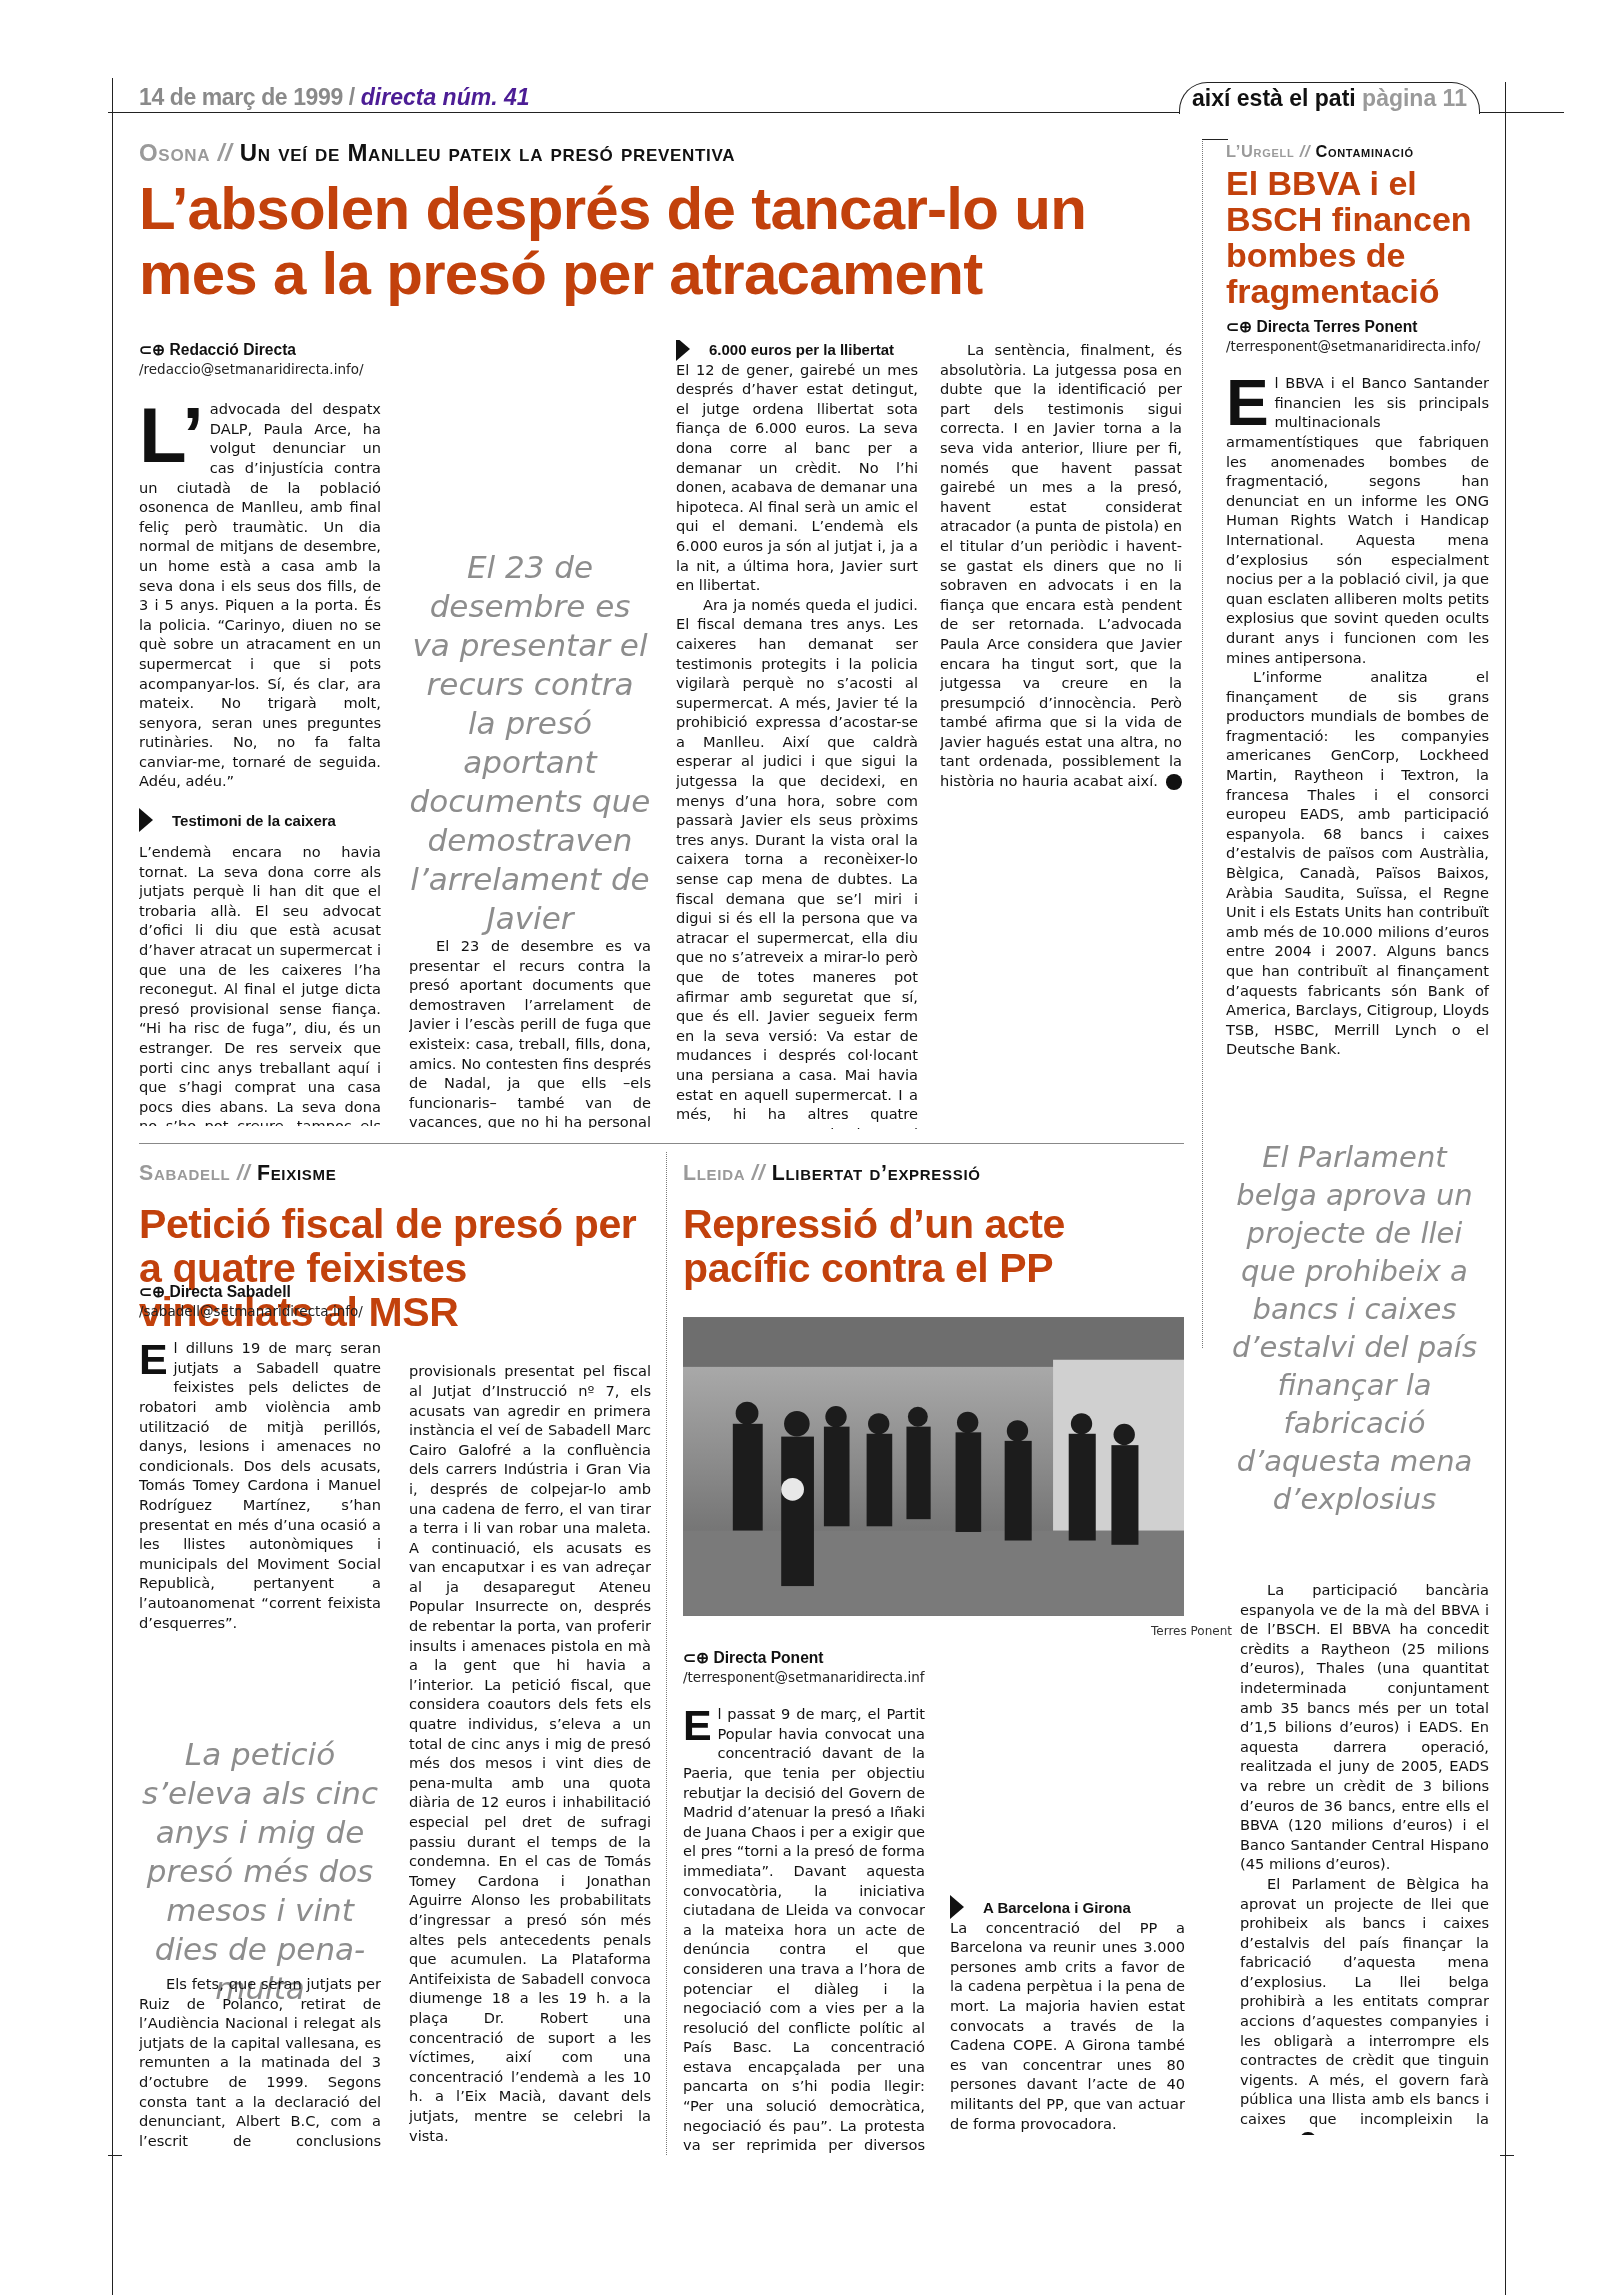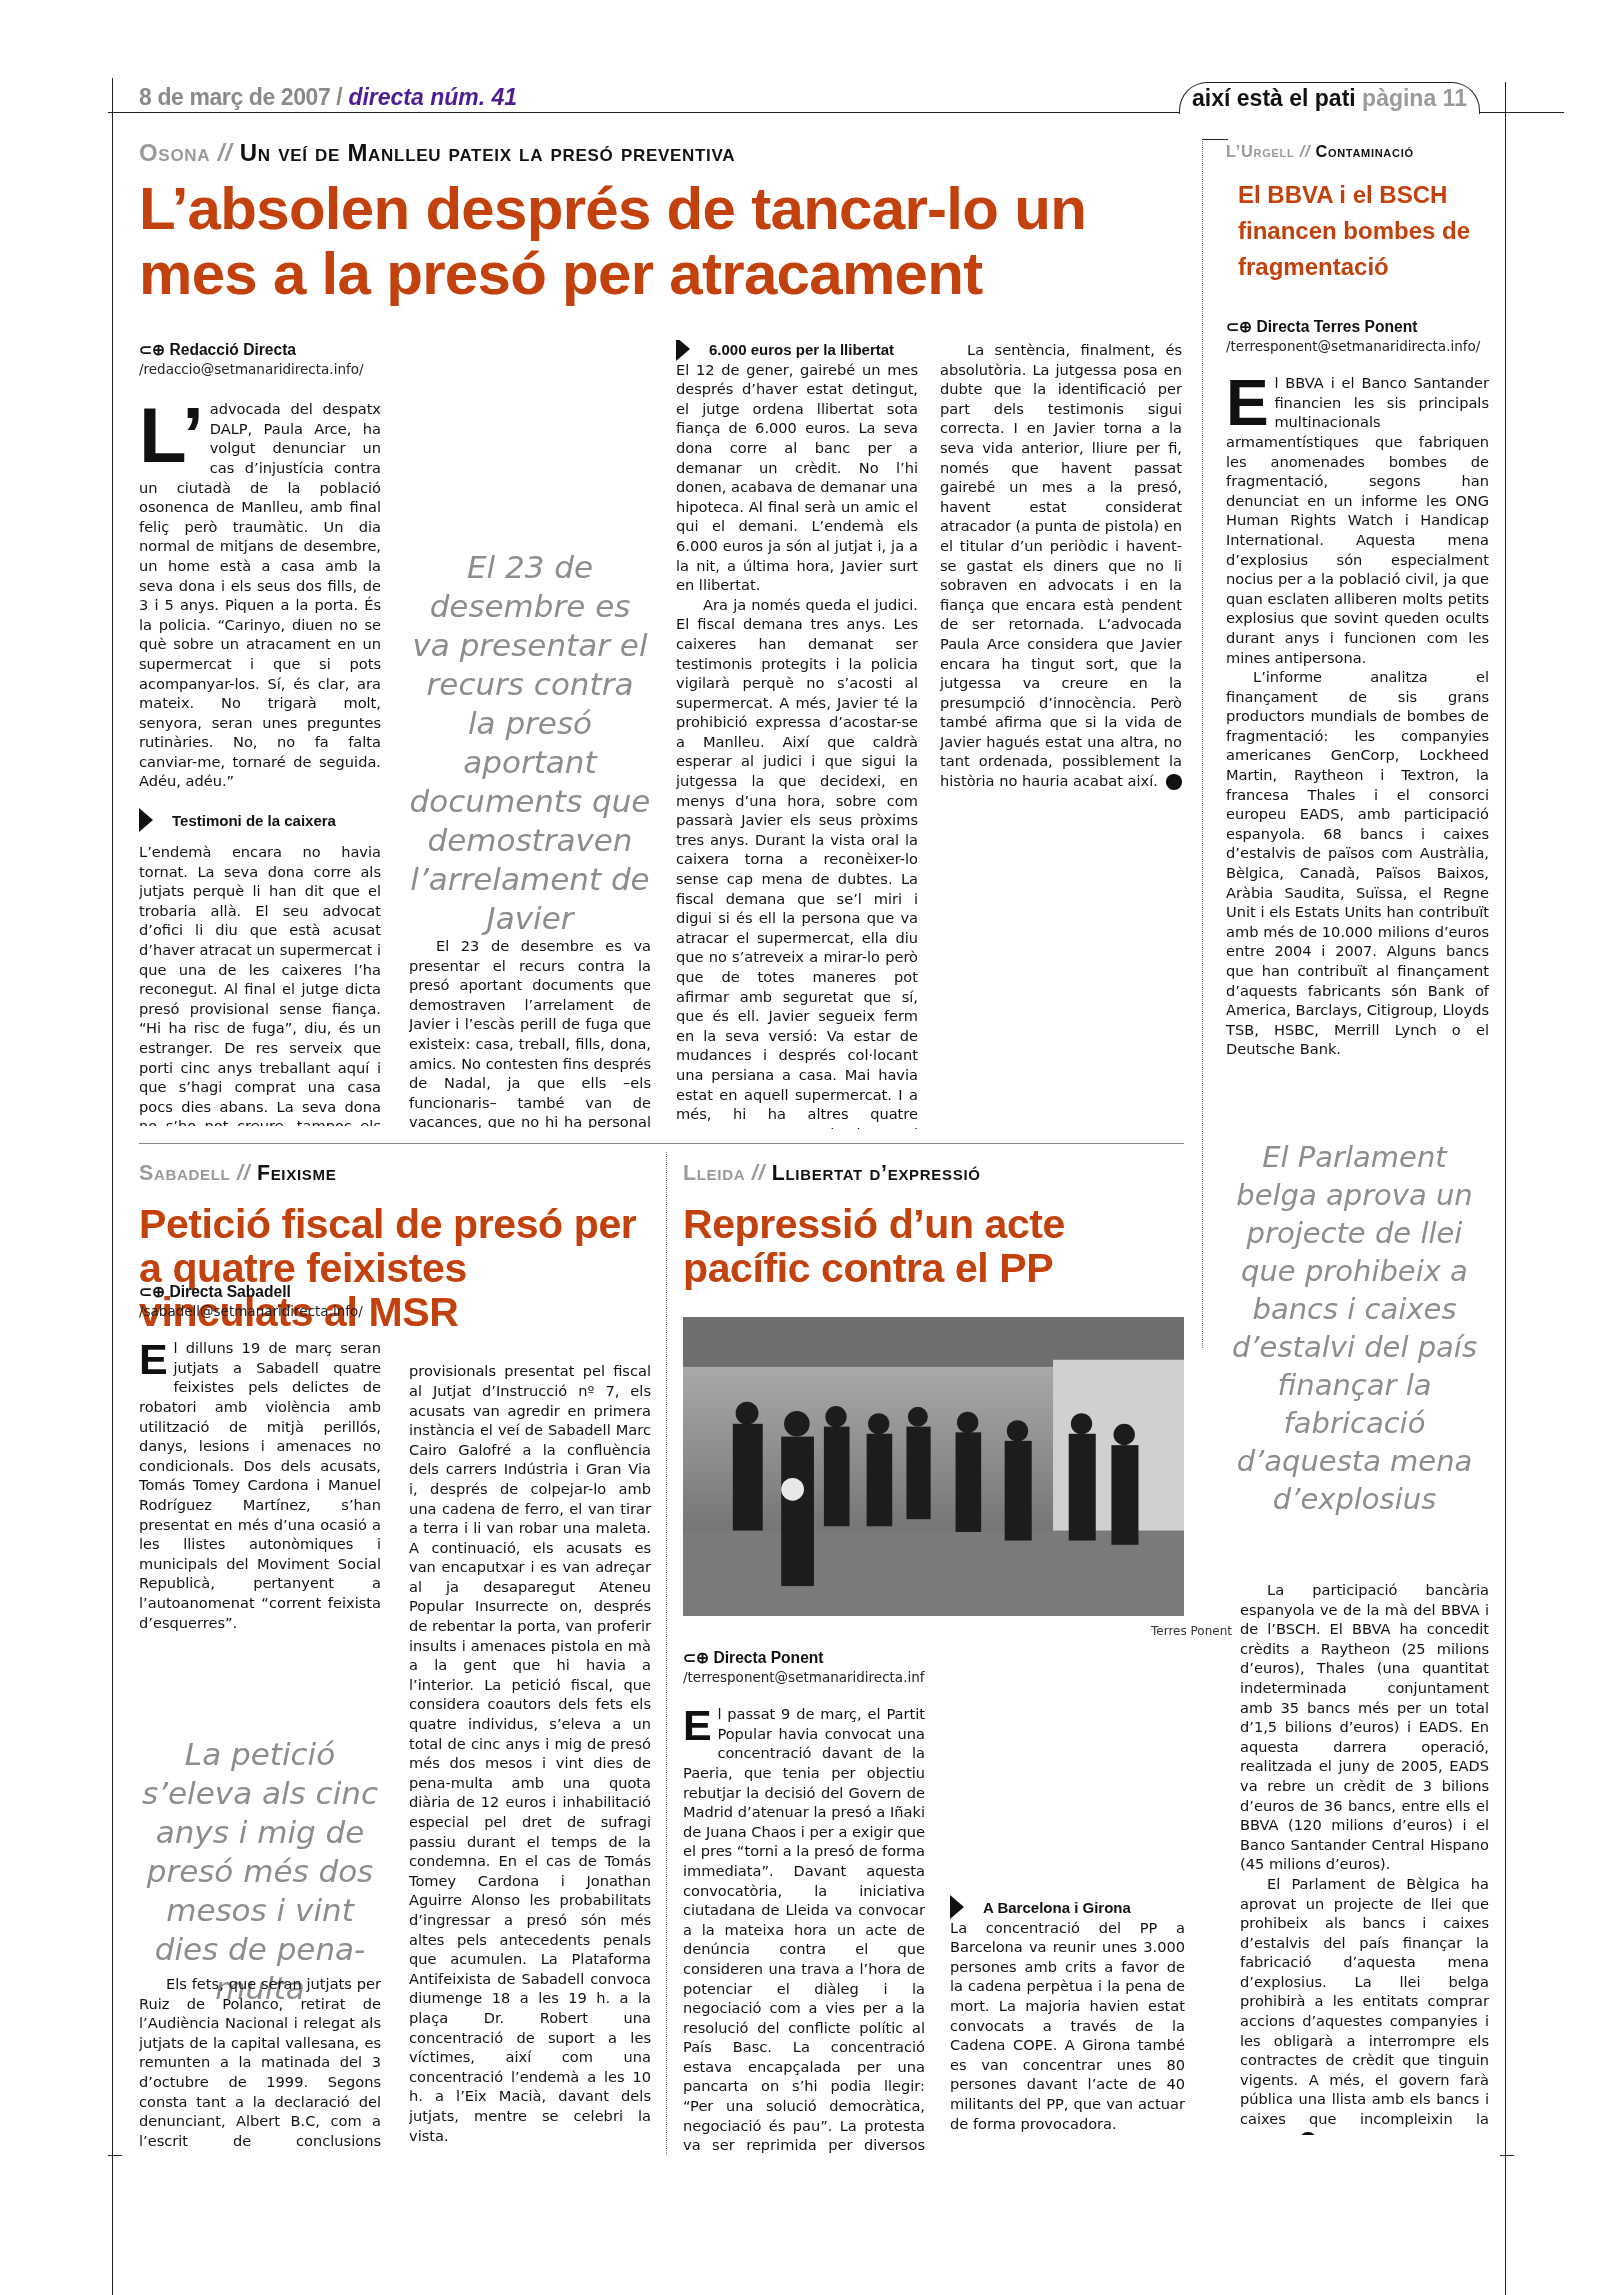--- a/index.html
+++ b/index.html
@@ -32,21 +32,21 @@
 </style>
 </head>
 <body>
 
 <div class="rule-v" style="left:112px; top:78px; height:2217px;"></div>
 <div class="rule-v" style="left:1505px; top:82px; height:2214px;"></div>
 <div class="rule-h" style="left:108px; top:112px; width:1072px;"></div>
 <div class="rule-h" style="left:1479px; top:112px; width:85px;"></div>
 
 <div class="abs hdr-left">
-  <span>8 de març de 2007 /</span>
+  <span>14 de març de 1999 /</span>
   <span class="issue">directa núm. 41</span>
 </div>
 <div class="abs hdr-tab">
   <span>així està el pati</span>
   <span class="pg">pàgina 11</span>
 </div>
 
 <div class="abs kicker" style="left:139px; top:139px; font-size:24px;">
   <span class="loc">Osona</span>
   <span class="sl">//</span>
@@ -81,21 +81,21 @@
   <p class="ind"><span>La sentència, finalment, és absolutòria. La jutgessa posa en dubte que la identificació per part dels testimonis sigui correcta. I en Javier torna a la seva vida anterior, lliure per fi, només que havent passat gairebé un mes a la presó, havent estat considerat atracador (a punta de pistola) en el titular d’un periòdic i havent-se gastat els diners que no li sobraven en advocats i en la fiança que encara està pendent de ser retornada. L’advocada Paula Arce considera que Javier encara ha tingut sort, que la jutgessa va creure en la presumpció d’innocència. Però també afirma que si la vida de Javier hagués estat una altra, no tant ordenada, possiblement la història no hauria acabat així.</span><span class="endmark">d/</span></p>
 </div>
 
 <div class="dotted-v" style="left:1202px; top:139px; height:1209px;"></div>
 <div class="rule-h" style="left:1202px; top:139px; width:25.6px; height:0.7px;"></div>
 <div class="abs kicker" style="left:1226px; top:142px; font-size:16.4px;">
   <span class="loc">L’Urgell</span>
   <span class="sl">//</span>
   <span>Contaminació</span>
 </div>
-<h2 class="abs headline" style="left:1226px; top:165px; width:256px; margin:12px; font-size:24px; line-height:36px; letter-spacing:0;">El BBVA i el BSCH financen bombes de fragmentació</h2>
+<h2 class="abs headline" style="left:1226px; top:165px; width:256px; margin:0; font-size:34px; line-height:36px; letter-spacing:0;">El BBVA i el BSCH financen bombes de fragmentació</h2>
 <div class="col" style="left:1226px; top:317px; width:263px;">
   <div class="byline-name"><span>⊂⊕</span> <span>Directa Terres Ponent</span></div>
   <div class="byline-mail">/terresponent@setmanaridirecta.info/</div>
   <p style="margin-top:17px;"><span class="drop" style="font-size:64px;">E</span><span>l BBVA i el Banco Santander financien les sis principals multinacionals armamentístiques que fabriquen les anomenades bombes de fragmentació, segons han denunciat en un informe les ONG Human Rights Watch i Handicap International. Aquesta mena d’explosius són especialment nocius per a la població civil, ja que quan esclaten alliberen molts petits explosius que sovint queden ocults durant anys i funcionen com les mines antipersona.</span></p>
   <p class="ind">L’informe analitza el finançament de sis grans productors mundials de bombes de fragmentació: les companyies americanes GenCorp, Lockheed Martin, Raytheon i Textron, la francesa Thales i el consorci europeu EADS, amb participació espanyola. 68 bancs i caixes d’estalvis de països com Austràlia, Bèlgica, Canadà, Països Baixos, Aràbia Saudita, Suïssa, el Regne Unit i els Estats Units han contribuït amb més de 10.000 milions d’euros entre 2004 i 2007. Alguns bancs que han contribuït al finançament d’aquests fabricants són Bank of America, Barclays, Citigroup, Lloyds TSB, HSBC, Merrill Lynch o el Deutsche Bank.</p>
 </div>
 <div class="pull" style="left:1230px; top:1138px; width:249px; font-size:29px; line-height:38px;">El Parlament belga aprova un projecte de llei que prohibeix a bancs i caixes d’estalvi del país finançar la fabricació d’aquesta mena d’explosius</div>
 <div class="col" style="left:1240px; top:1580px; width:249px; height:555px; overflow:hidden;">
   <p class="ind">La participació bancària espanyola ve de la mà del BBVA i de l’BSCH. El BBVA ha concedit crèdits a Raytheon (25 milions d’euros), Thales (una quantitat indeterminada conjuntament amb 35 bancs més per un total d’1,5 bilions d’euros) i EADS. En aquesta darrera operació, realitzada el juny de 2005, EADS va rebre un crèdit de 3 bilions d’euros de 36 bancs, entre ells el BBVA (120 milions d’euros) i el Banco Santander Central Hispano (45 milions d’euros).</p>
   <p class="ind"><span>El Parlament de Bèlgica ha aprovat un projecte de llei que prohibeix als bancs i caixes d’estalvis del país finançar la fabricació d’aquesta mena d’explosius. La llei belga prohibirà a les entitats comprar accions d’aquestes companyies i les obligarà a interrompre els contractes de crèdit que tinguin vigents. A més, el govern farà pública una llista amb els bancs i caixes que incompleixin la norma.</span><span class="endmark">d/</span></p>

